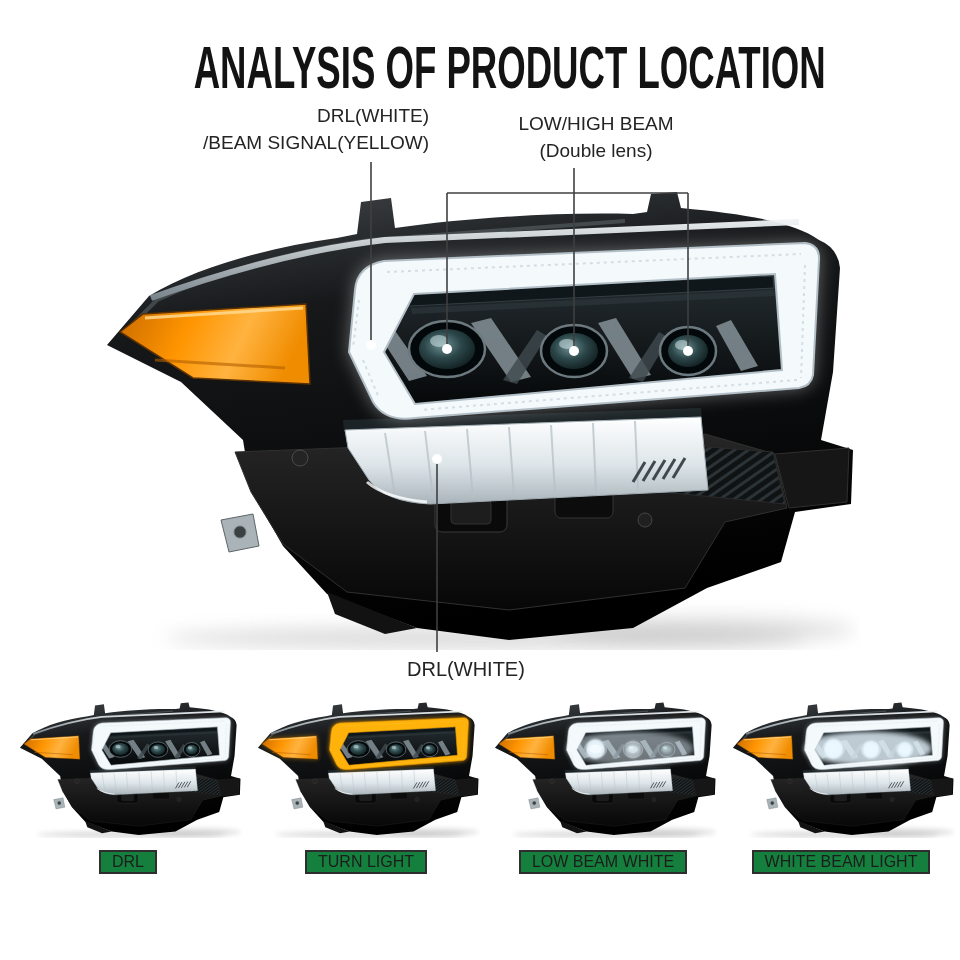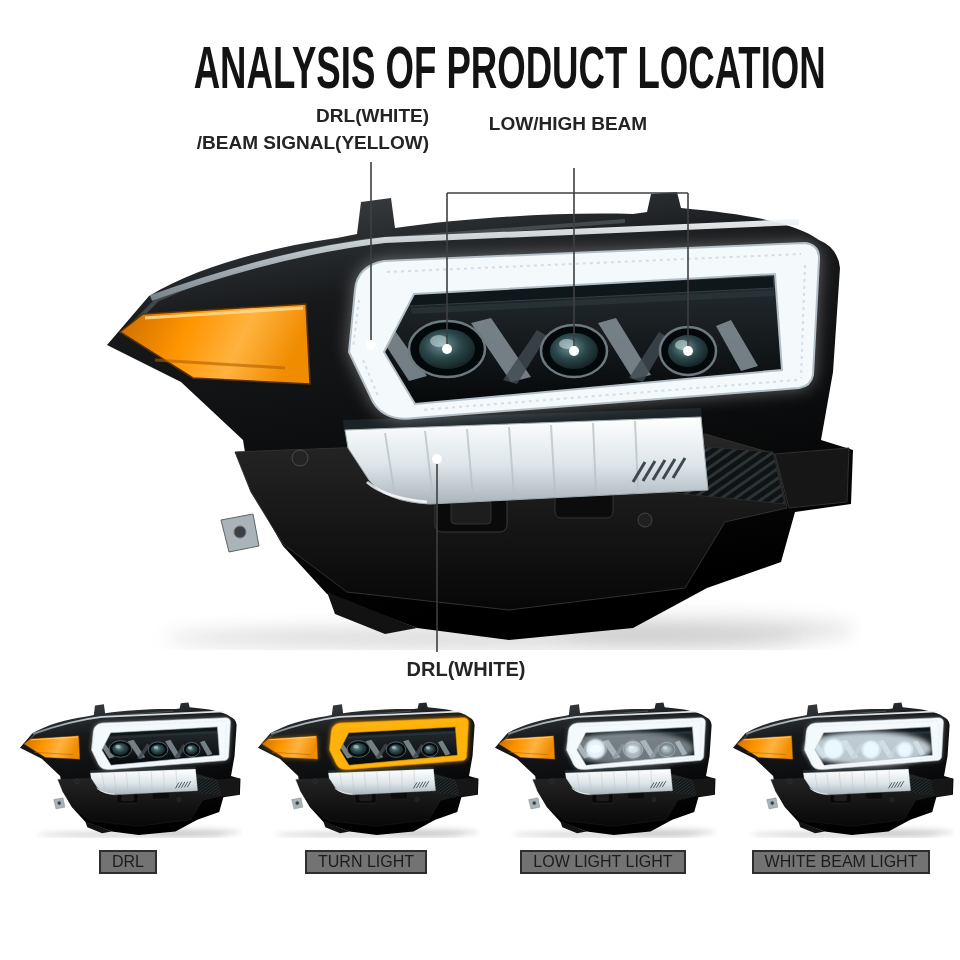--- a/index.html
+++ b/index.html
@@ -10,36 +10,36 @@
   
   .title{
     position:absolute;top:34px;left:0;width:960px;text-align:center;
     white-space:nowrap;color:#131313;
   }
   .title span{
     display:inline-block;font-size:59px;font-weight:bold;letter-spacing:0;
     transform:scaleX(.62);transform-origin:50% 50%;
   }
   
-  .callout{position:absolute;color:#242424;font-size:19px;line-height:27px;font-weight:bold;}
+  .callout{position:absolute;color:#242424;font-size:19px;line-height:27px;}
   .co-drl-turn{left:183px;top:102px;width:246px;text-align:right;}
-  .co-beam{left:468px;top:110px;width:200px;text-align:center;}
+  .co-beam{left:496px;top:110px;width:200px;text-align:center;}
   .co-drl-bottom{left:366px;top:656px;width:200px;text-align:center;font-size:20px;}
   
   .anno{position:absolute;left:0;top:0;width:960px;height:960px;pointer-events:none;}
   .anno line{stroke:#3f3f3f;stroke-width:1.6;}
   .anno circle{fill:#ffffff;}
   
   .hl{position:absolute;display:block;}
   .hl-main{left:85px;top:190px;width:775px;height:460px;}
   .thumb{position:absolute;top:702px;width:230px;display:flex;flex-direction:column;align-items:center;}
   .thumb .hl{position:relative;width:230px;height:136px;}
   .t1{left:13px;} .t2{left:251px;} .t3{left:488px;} .t4{left:726px;}
   .variant-label{
-    margin-top:12px;border:2px solid #2e2e2e;background:#737373;color:#1c1c1c;
+    margin-top:12px;border:2px solid #2e2e2e;background:#15803d;color:#1c1c1c;
     font-size:16px;line-height:20px;padding:0 11px;white-space:nowrap;
   }
   
   .hl-main,.hl-drl{--ringGlow:.40;}
   .hl-turn{
     --ring:#ffb30a;--ringEdge:#d88f00;--ringInner:#ffc94d;
     --ringGlow:.85;--ringGlowColor:#ffa500;--amberLit:.45;
   }
   .hl-low {--l1:.95;--l2:.5;--l3:.15;--beam:.45;--ringGlow:.3;}
   .hl-high{--l1:1;--l2:1;--l3:1;--beam:.8;--ringGlow:.35;}
@@ -223,20 +223,21 @@
   <div class="title">
     <span>ANALYSIS OF PRODUCT LOCATION</span>
   </div>
 
   <div class="callout co-drl-turn">
     <div>DRL(WHITE)</div>
     <div>/BEAM SIGNAL(YELLOW)</div>
   </div>
   <div class="callout co-beam">
     <div>LOW/HIGH BEAM</div>
+    <div>(Double lens)</div>
   </div>
   <div class="callout co-drl-bottom">
     <div>DRL(WHITE)</div>
   </div>
 
   <svg class="hl hl-main" viewBox="0 0 775 460">
     <use href="#headlight"></use>
   </svg>
 
   <svg class="anno" viewBox="0 0 960 960">
@@ -262,21 +263,21 @@
   <div class="thumb t2">
     <svg class="hl hl-turn" viewBox="0 0 775 460">
         <use href="#headlight"></use>
       </svg>
     <div class="variant-label">TURN LIGHT</div>
   </div>
   <div class="thumb t3">
     <svg class="hl hl-low" viewBox="0 0 775 460">
         <use href="#headlight"></use>
       </svg>
-    <div class="variant-label">LOW LIGHT LIGHT</div>
+    <div class="variant-label">LOW BEAM WHITE</div>
   </div>
   <div class="thumb t4">
     <svg class="hl hl-high" viewBox="0 0 775 460">
         <use href="#headlight"></use>
       </svg>
     <div class="variant-label">WHITE BEAM LIGHT</div>
   </div>
 
 </div>
 

